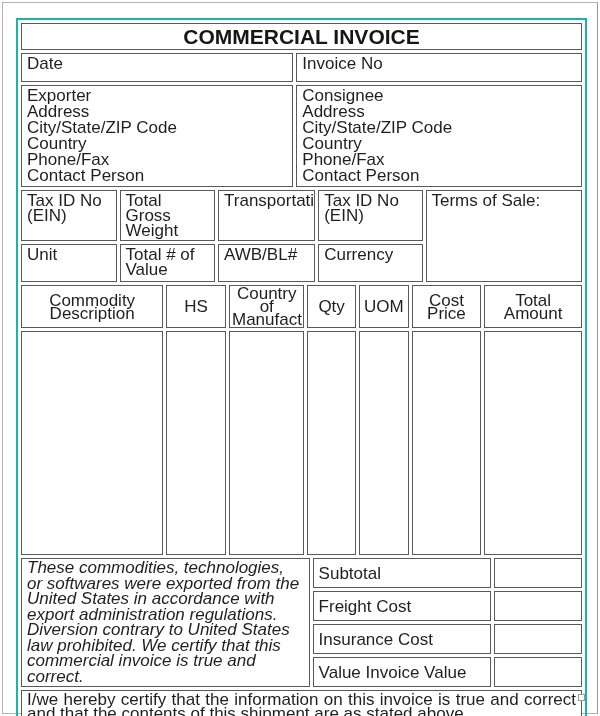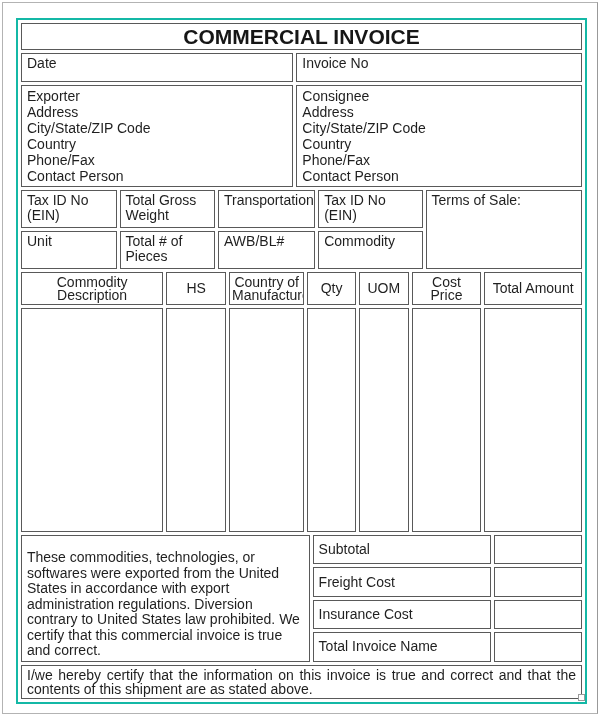--- a/index.html
+++ b/index.html
@@ -32,21 +32,21 @@
     border-spacing: 3px;
     table-layout: fixed;
   }
   table + table { margin-top: -3px; }
 
   td {
     border: 1px solid #595959;
     background: #ffffff;
     vertical-align: top;
     padding: 2px 5px;
-    font-size: 14px;
+    font-size: 17px;
     line-height: 15px;
     overflow: hidden;
   }
 
   .title-cell {
     height: 27px;
     text-align: center;
     vertical-align: middle;
     font-size: 21px;
     font-weight: bold;
@@ -61,21 +61,21 @@
   .terms-cell { height: auto; margin-top: 38px; }
   .items-head td {
     height: 33px;
     text-align: center;
     vertical-align: middle;
     padding: 1px 2px;
     line-height: 13px;
   }
   .items-body td { height: 224px; }
 
-  .totals-cert-cell { line-height: 15.5px; padding-top: 14px; }
+  .totals-cert-cell { line-height: 15.5px; padding-top: 1px; font-style: italic; }
   .totals-label-cell { height: 19px; vertical-align: middle; padding-top: 1px; padding-bottom: 1px; }
   .totals-value-cell { height: 19px; }
 
   .statement-cell { text-align: justify; line-height: 14px; padding: 2px 5px; }
   .sign-cell { height: 46px; }
 
   .lbl { display: block; }
 
   .resize-handle {
     position: absolute;
@@ -168,27 +168,27 @@
       </td>
       <td class="terms-cell" rowspan="2">
         <span class="lbl">Terms of Sale:</span>
       </td>
     </tr>
     <tr>
       <td class="ship-cell">
         <span class="lbl">Unit</span>
       </td>
       <td class="ship-cell">
-        <span class="lbl">Total # of Pieces</span>
+        <span class="lbl">Total # of Value</span>
       </td>
       <td class="ship-cell">
         <span class="lbl">AWB/BL#</span>
       </td>
       <td class="ship-cell">
-        <span class="lbl">Commodity</span>
+        <span class="lbl">Currency</span>
       </td>
     </tr>
   </tbody>
     </table>
 
   <table>
     <colgroup>
         <col style="width:26.2%">
         <col style="width:11.0%">
         <col style="width:13.9%">
@@ -233,21 +233,21 @@
     </tr>
     <tr>
       <td class="totals-label-cell">Freight Cost</td>
       <td class="totals-value-cell"></td>
     </tr>
     <tr>
       <td class="totals-label-cell">Insurance Cost</td>
       <td class="totals-value-cell"></td>
     </tr>
     <tr>
-      <td class="totals-label-cell">Total Invoice Name</td>
+      <td class="totals-label-cell">Value Invoice Value</td>
       <td class="totals-value-cell"></td>
     </tr>
   </tbody>
     </table>
 
   <table>
     <tbody>
         <tr>
       <td class="statement-cell">I/we hereby certify that the information on this invoice is true and correct and that the contents of this shipment are as stated above.</td>
     </tr>

